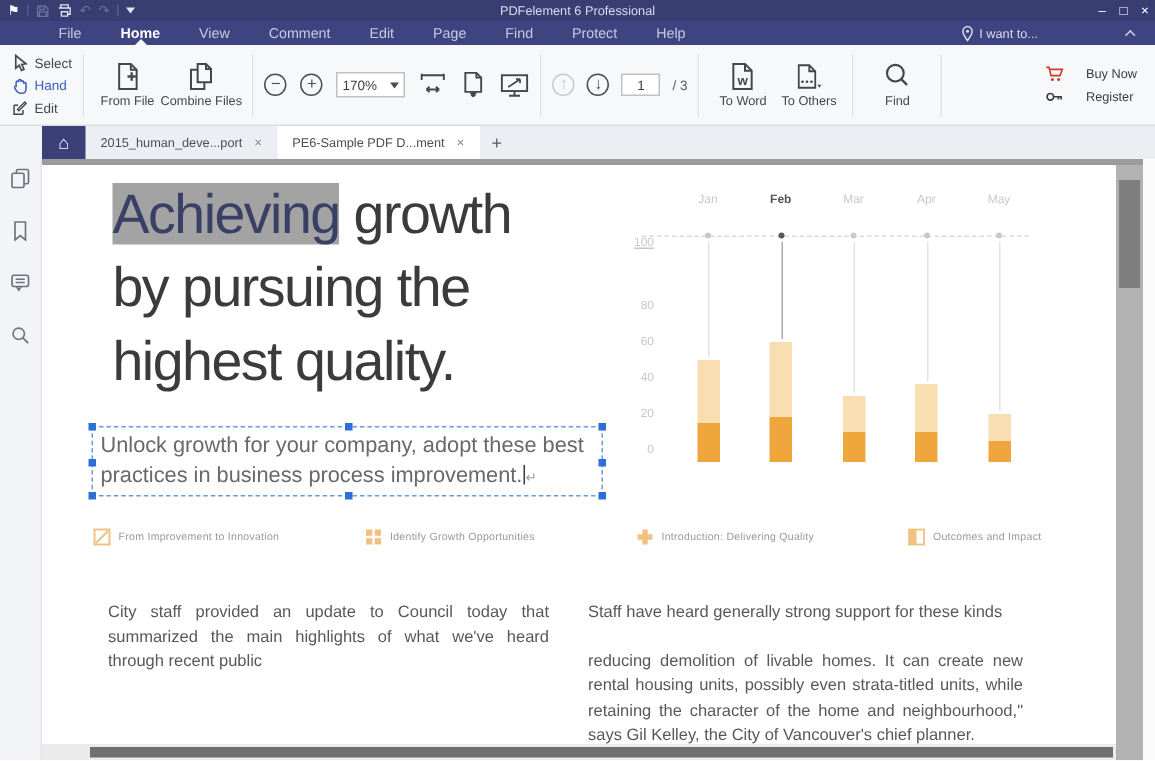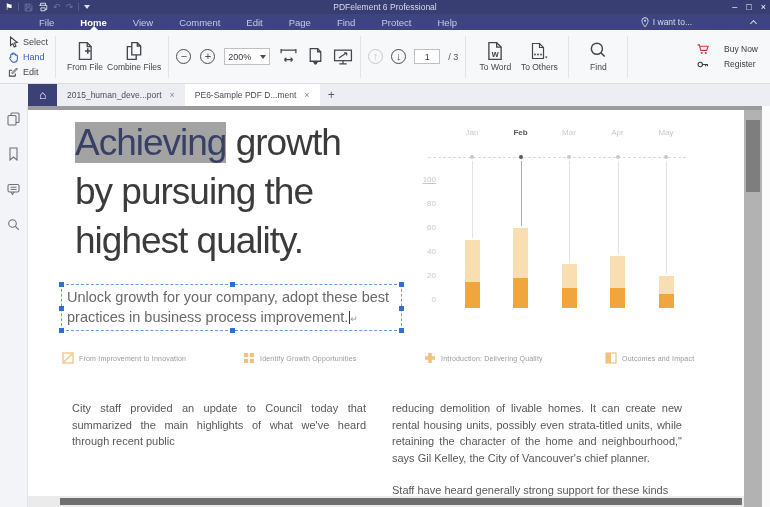--- a/index.html
+++ b/index.html
@@ -211,21 +211,21 @@
         </svg>
       <span class="lbl">Combine Files</span>
     </div>
 
     <div class="vsep"></div>
 
     <div class="zoomgrp">
       <div class="circlebtn">−</div>
       <div class="circlebtn">+</div>
       <div class="zoomselect">
-        <span class="val">200%</span>
+        <span class="val">170%</span>
         <i class="caret-down"></i>
       </div>
       <svg width="19" height="18" viewBox="0 0 18 17">
           <path d="M2 2 v-0 h14 M2 1 v4 M16 1 v4 M5 11 h8 M5 11 l2 -1.7 M5 11 l2 1.7 M13 11 l-2 -1.7 M13 11 l-2 1.7" stroke="#45454d" stroke-width="1.2" fill="none"></path>
           <path d="M2 8 h3 M13 8 h3 M2 8 v6 h14 v-6" stroke="#45454d" stroke-width="1.2" fill="none" opacity="0"></path>
         </svg>
       <svg width="17" height="19" viewBox="0 0 16 18">
           <path d="M3 1.5 h7 l3 3 v9 h-10 z" fill="none" stroke="#45454d" stroke-width="1.2"></path>
           <path d="M10 1.5 v3 h3" fill="none" stroke="#45454d" stroke-width="1.2"></path>
           <path d="M8 13.5 v3 M8 16.5 l-1.3 -1.3 M8 16.5 l1.3 -1.3 M6 14.5 h4" stroke="#45454d" stroke-width="1.1" fill="none"></path>
@@ -352,21 +352,21 @@
         <span class="handle h-tr"></span>
         <span class="handle h-ml"></span>
         <span class="handle h-mr"></span>
         <span class="handle h-bl"></span>
         <span class="handle h-bc"></span>
         <span class="handle h-br"></span>
         <div class="txt"><span>Unlock growth for your company, adopt these best</span><br><span>practices in business process improvement.</span><span class="caret-bar"></span><span class="return-mark">↵</span></div>
       </div>
 
       <div class="chart" id="chart">
-          <div class="ytick" style="left: -16px; top: 50px; text-decoration: underline;">100</div>
+          <div class="ytick" style="left: -16px; top: 32px; text-decoration: underline;">100</div>
           <div class="ytick" style="left: -16px; top: 74px;">80</div>
           <div class="ytick" style="left: -16px; top: 98px;">60</div>
           <div class="ytick" style="left: -16px; top: 122px;">40</div>
           <div class="ytick" style="left: -16px; top: 146px;">20</div>
           <div class="ytick" style="left: -16px; top: 170px;">0</div>
           <div class="dashline" style="left: 0px; top: 32px; width: 258px;"></div>
           <div class="month" style="left: 24px; top: 3px;">Jan</div>
           <div class="dot" style="left: 42px; top: 30px;"></div>
           <div class="vline" style="left: 44px; top: 36px; height: 77px;"></div>
           <div class="seg" style="left: 36.5px; top: 115px; width: 15px; height: 42px; background: rgb(248, 222, 176);"></div>
@@ -420,22 +420,22 @@
             <rect x="1" y="1" width="10" height="10" fill="none" stroke="#f2c180" stroke-width="1.2"></rect>
             <rect x="1" y="1" width="5" height="10" fill="#f2c180"></rect>
           </svg>
         <span class="lbl">Outcomes and Impact</span>
       </div>
 
       <div class="bodycol col-left">
         <p>City staff provided an update to Council today that summarized the main highlights of what we've heard through recent public</p>
       </div>
       <div class="bodycol col-right">
+        <p>Staff have heard generally strong support for these kinds</p>
         <p>reducing demolition of livable homes.  It can create new rental housing units, possibly even strata-titled units, while retaining the character of the home and neighbourhood," says Gil Kelley, the City of Vancouver's chief planner.</p>
-        <p>Staff have heard generally strong support for these kinds</p>
       </div>
 
       <div class="hscroll">
         <div class="thumb"></div>
       </div>
       <div class="vscroll">
         <div class="thumb"></div>
       </div>
       <div class="right-margin"></div>
     </div>

